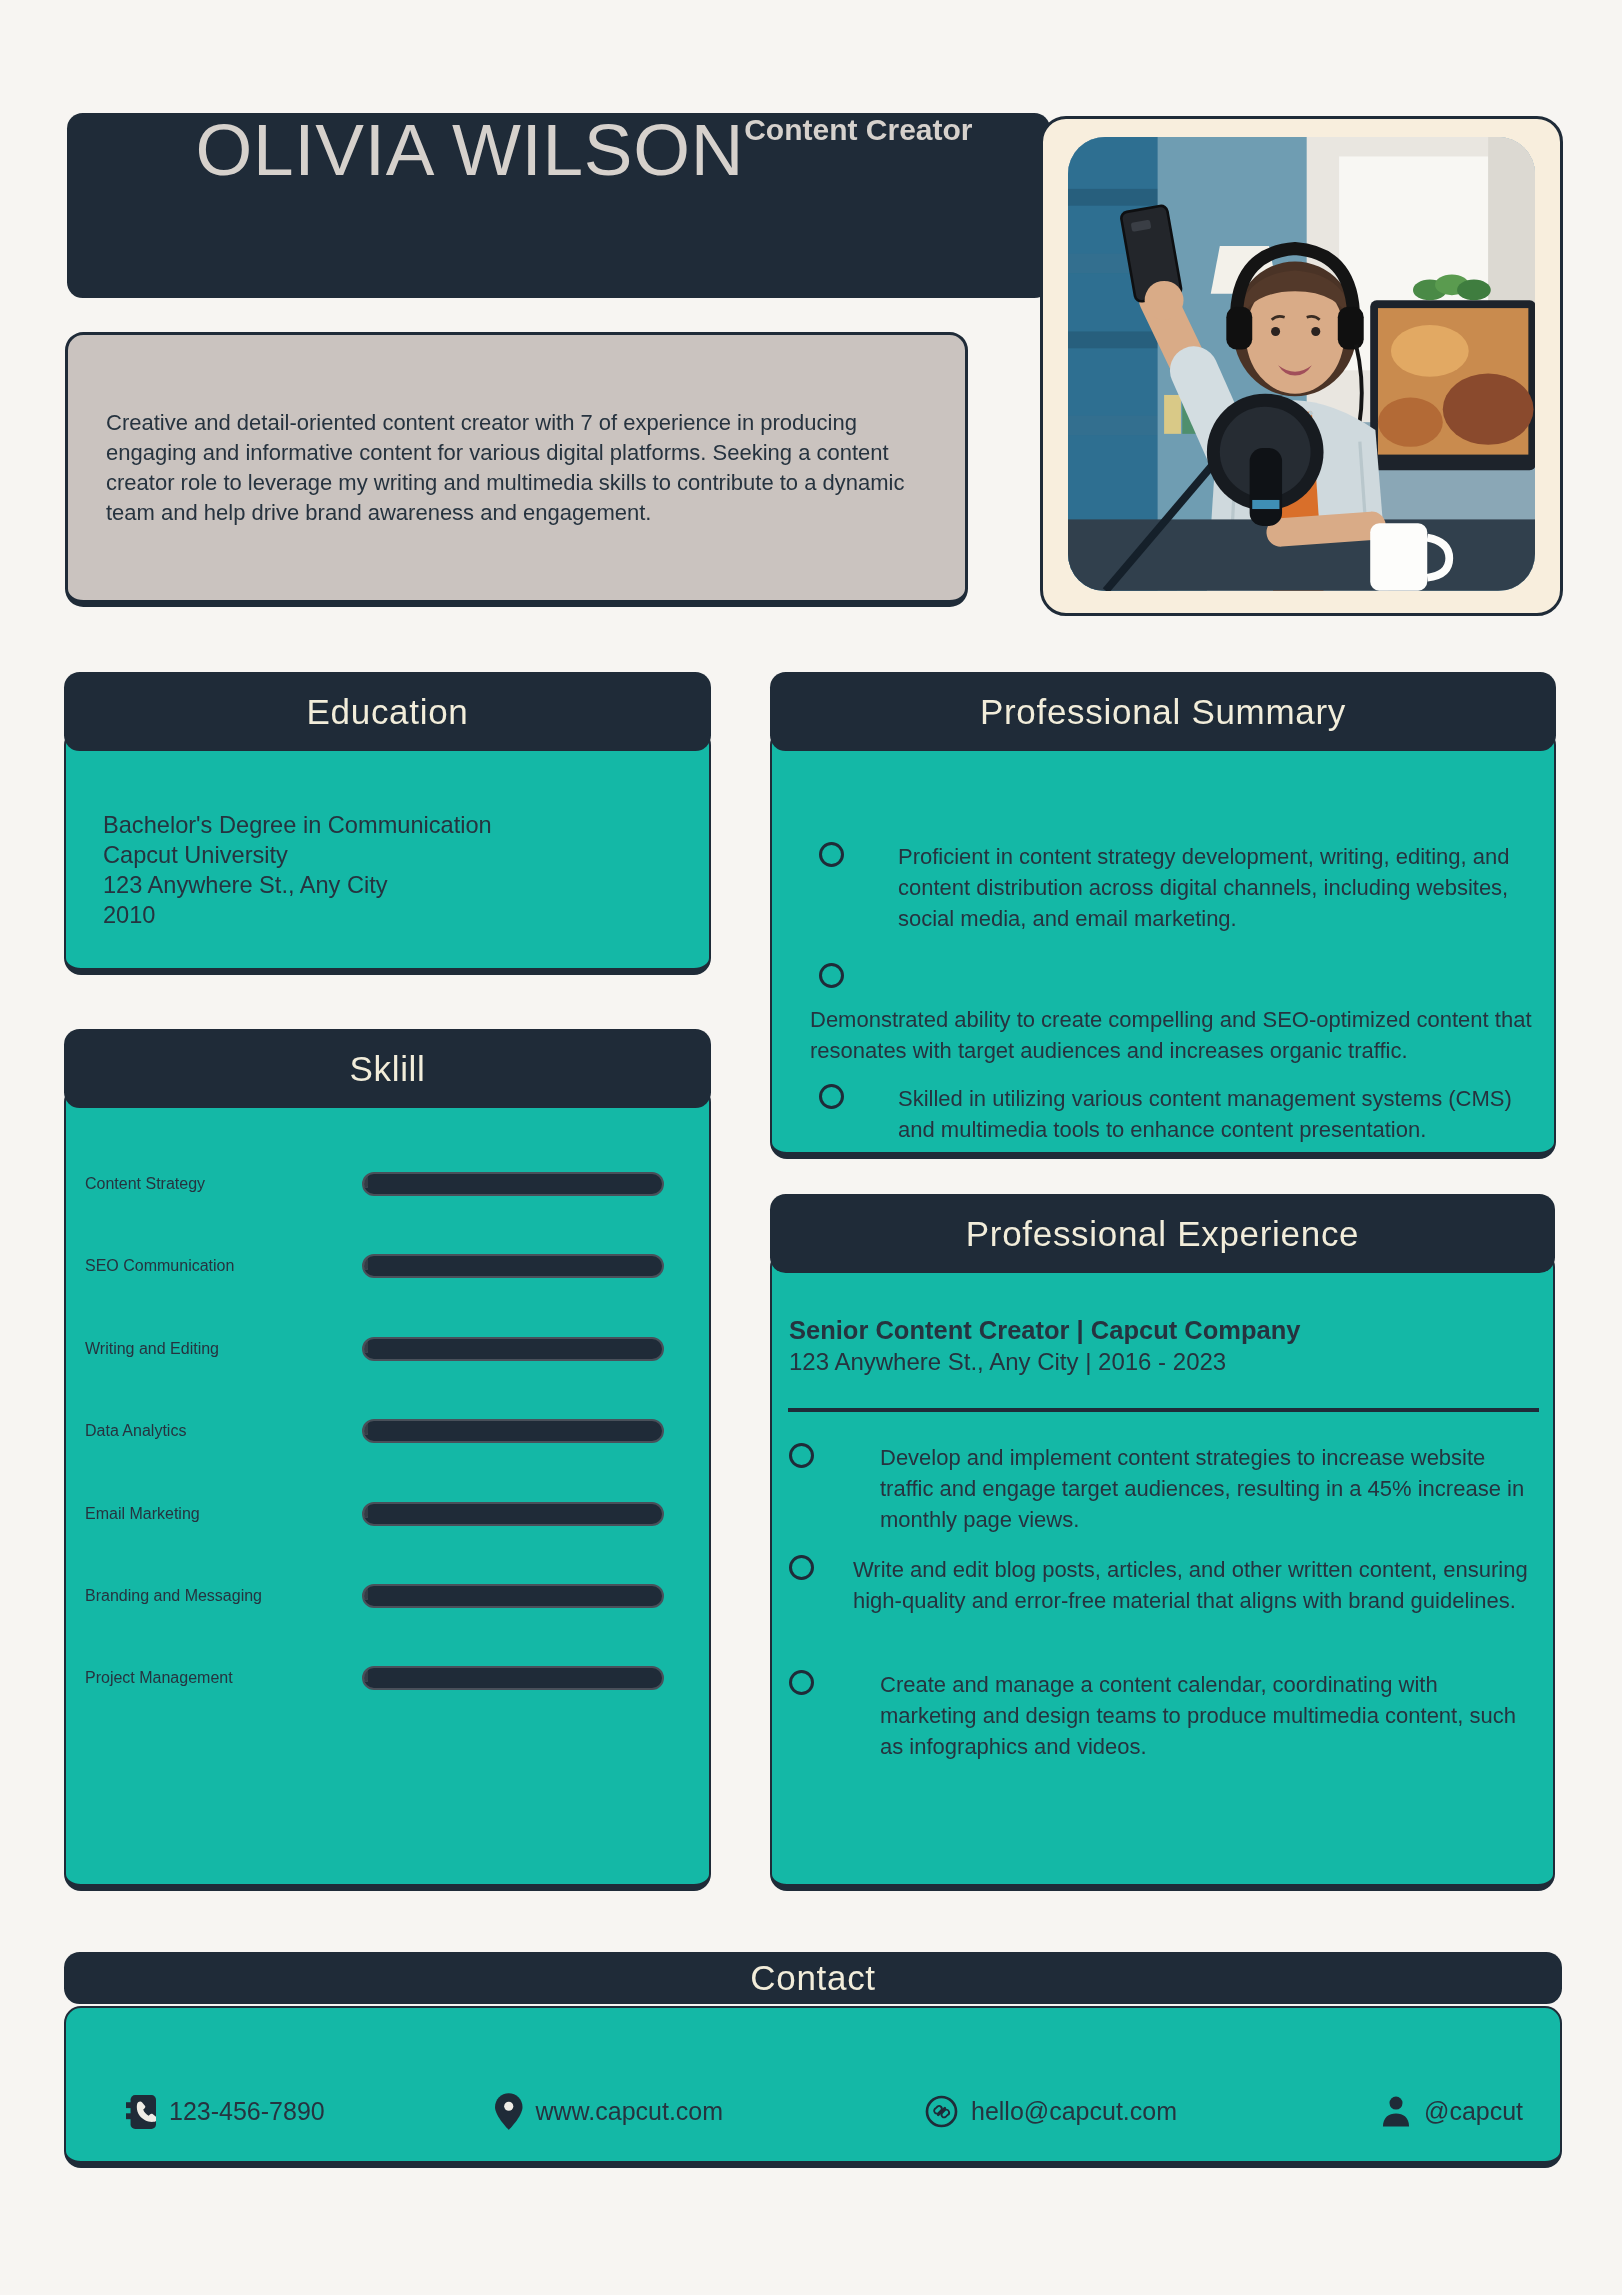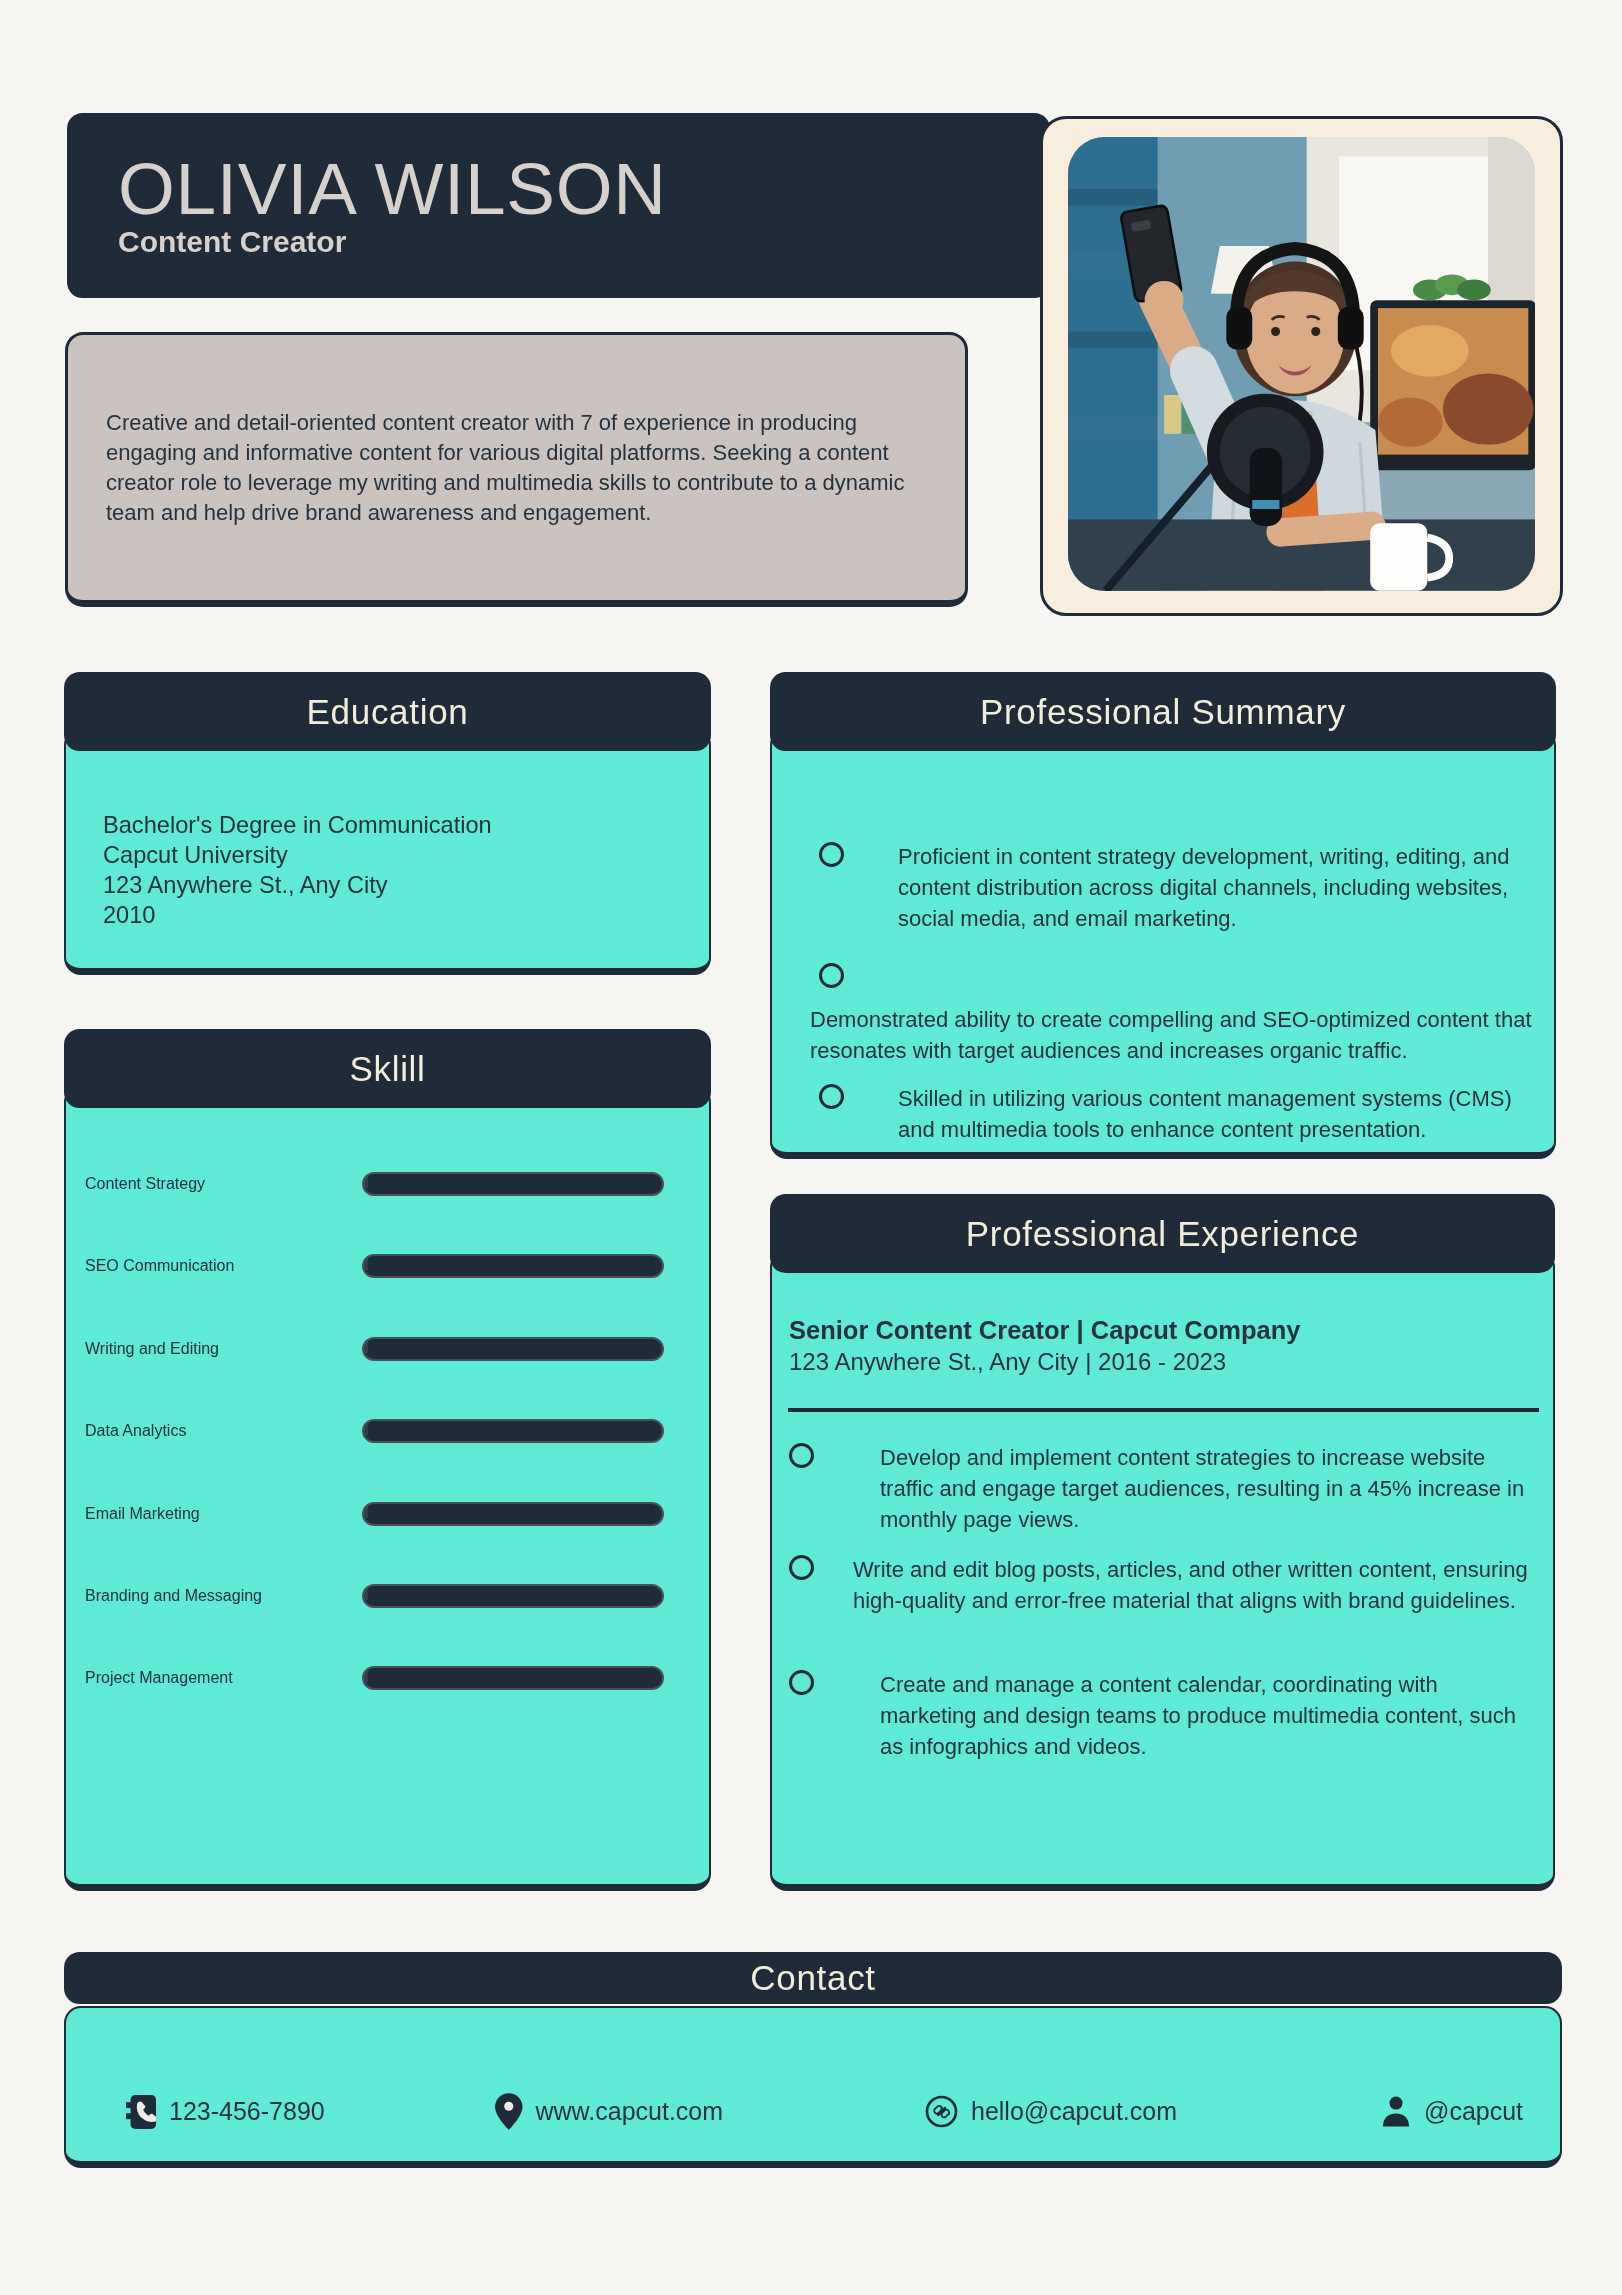--- a/index.html
+++ b/index.html
@@ -4,21 +4,21 @@
 <style>
   html,body{margin:0;padding:0;background:#e8e8e8;}
   .page{
     position:relative; width:1623px; height:2295px; background:#f7f5f2;
     font-family:"Liberation Sans", sans-serif; overflow:hidden;
   }
   
   .main-header{
     position:absolute; left:67px; top:113px; width:983px; height:185px;
     background:#1f2b38; border-radius:15.7px; color:#d6d1cc;
-    display:flex; flex-direction:column; justify-content:center; padding-left:51px; box-sizing:border-box;
+    display:flex; flex-direction:row; justify-content:center; padding-left:51px; box-sizing:border-box;
   }
   .main-name{font-size:73px; font-weight:500; letter-spacing:0.7px; line-height:1;}
   .main-role{font-size:30px; font-weight:600; }
 
   
   .photo-card{
     position:absolute; left:1040px; top:116px; width:523px; height:500px;
     background:#f8eedd; border:3.3px solid #1f2b38; border-radius:26px; box-sizing:border-box;
   }
   .photo-inner{
@@ -41,21 +41,21 @@
   
   .card{position:absolute;}
   .card-head{
     position:absolute; left:0; right:0; top:0; height:79px;
     background:#1f2b38; border-radius:15.7px; z-index:2;
     display:flex; align-items:center; justify-content:center;
     color:#f2edda; font-size:35px; font-weight:500; letter-spacing:0.7px;
   }
   .card-body{
     position:absolute; left:0; right:0; top:56px; bottom:0;
-    background:#5eead4; border:2.6px solid #1f2b38; border-bottom-width:7.2px;
+    background:#14b8a6; border:2.6px solid #1f2b38; border-bottom-width:7.2px;
     border-radius:17px; z-index:1; box-sizing:border-box;
   }
   
   .edu-lines{position:absolute; left:37px; top:80px; font-size:23.6px; line-height:30px; color:#26333f;}
   .bullet{position:absolute; left:0; right:19.6px; display:flex;gap:16px;}
   .bullet-dot{
     flex:0 0 auto; width:25px; height:25px; border:3.3px solid #1f2b38; border-radius:50%;
     margin-left:47px; margin-top:1.3px; box-sizing:border-box; background:transparent;
   }
   .bullet-text{margin-left:38px; font-size:22px; line-height:31px; color:#26333f;}

